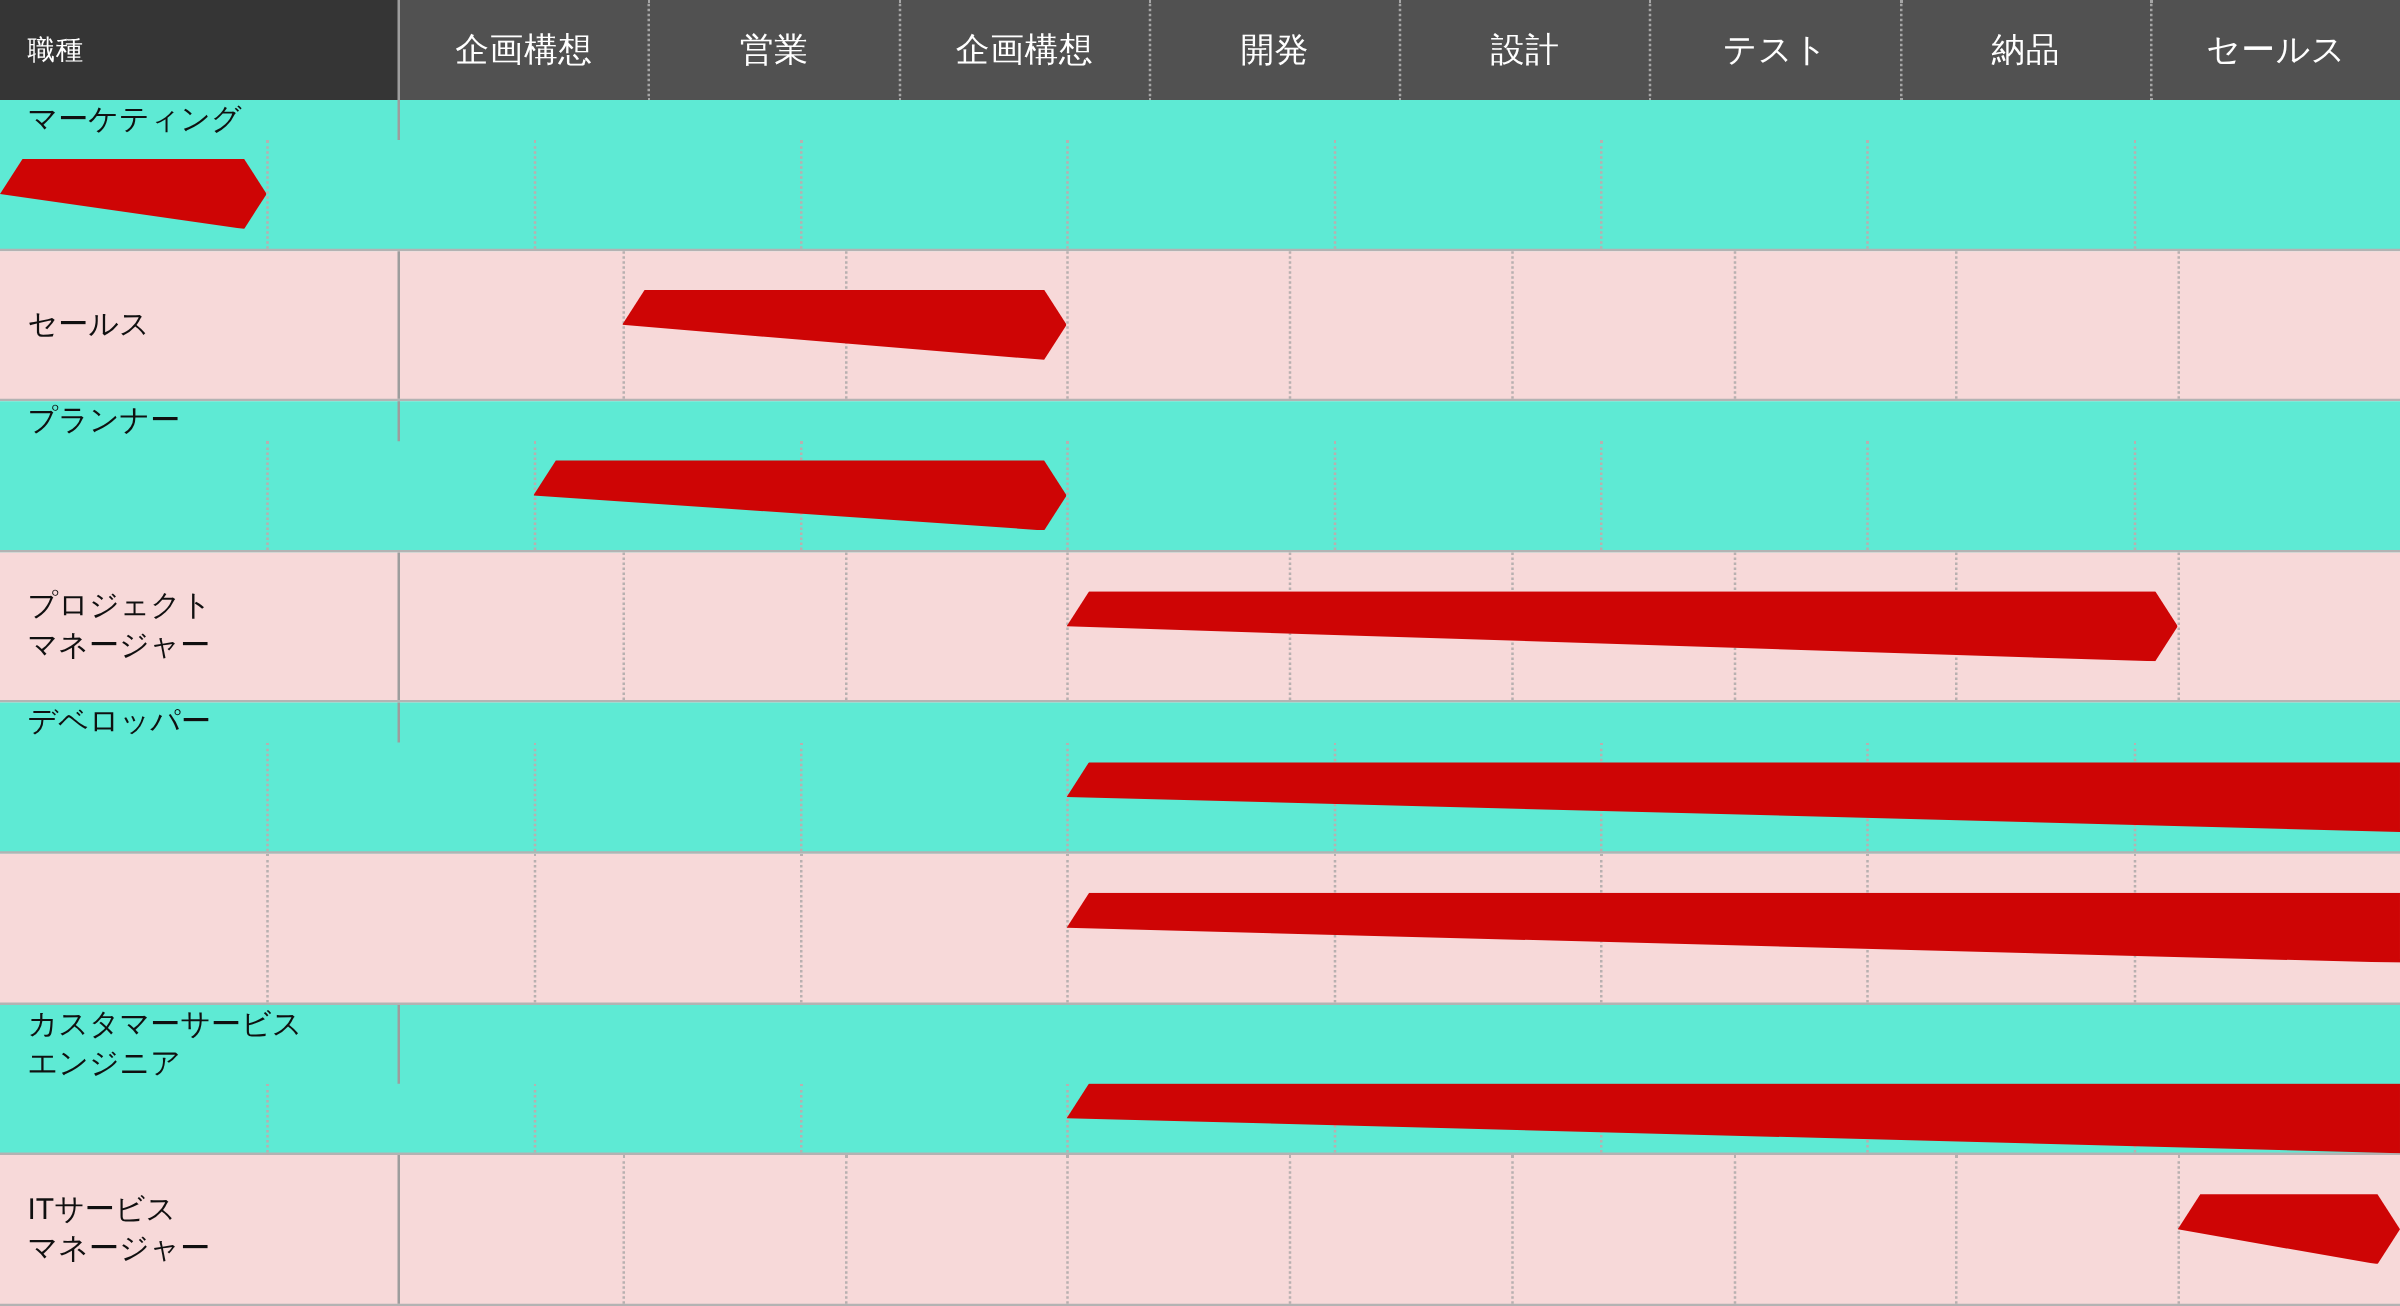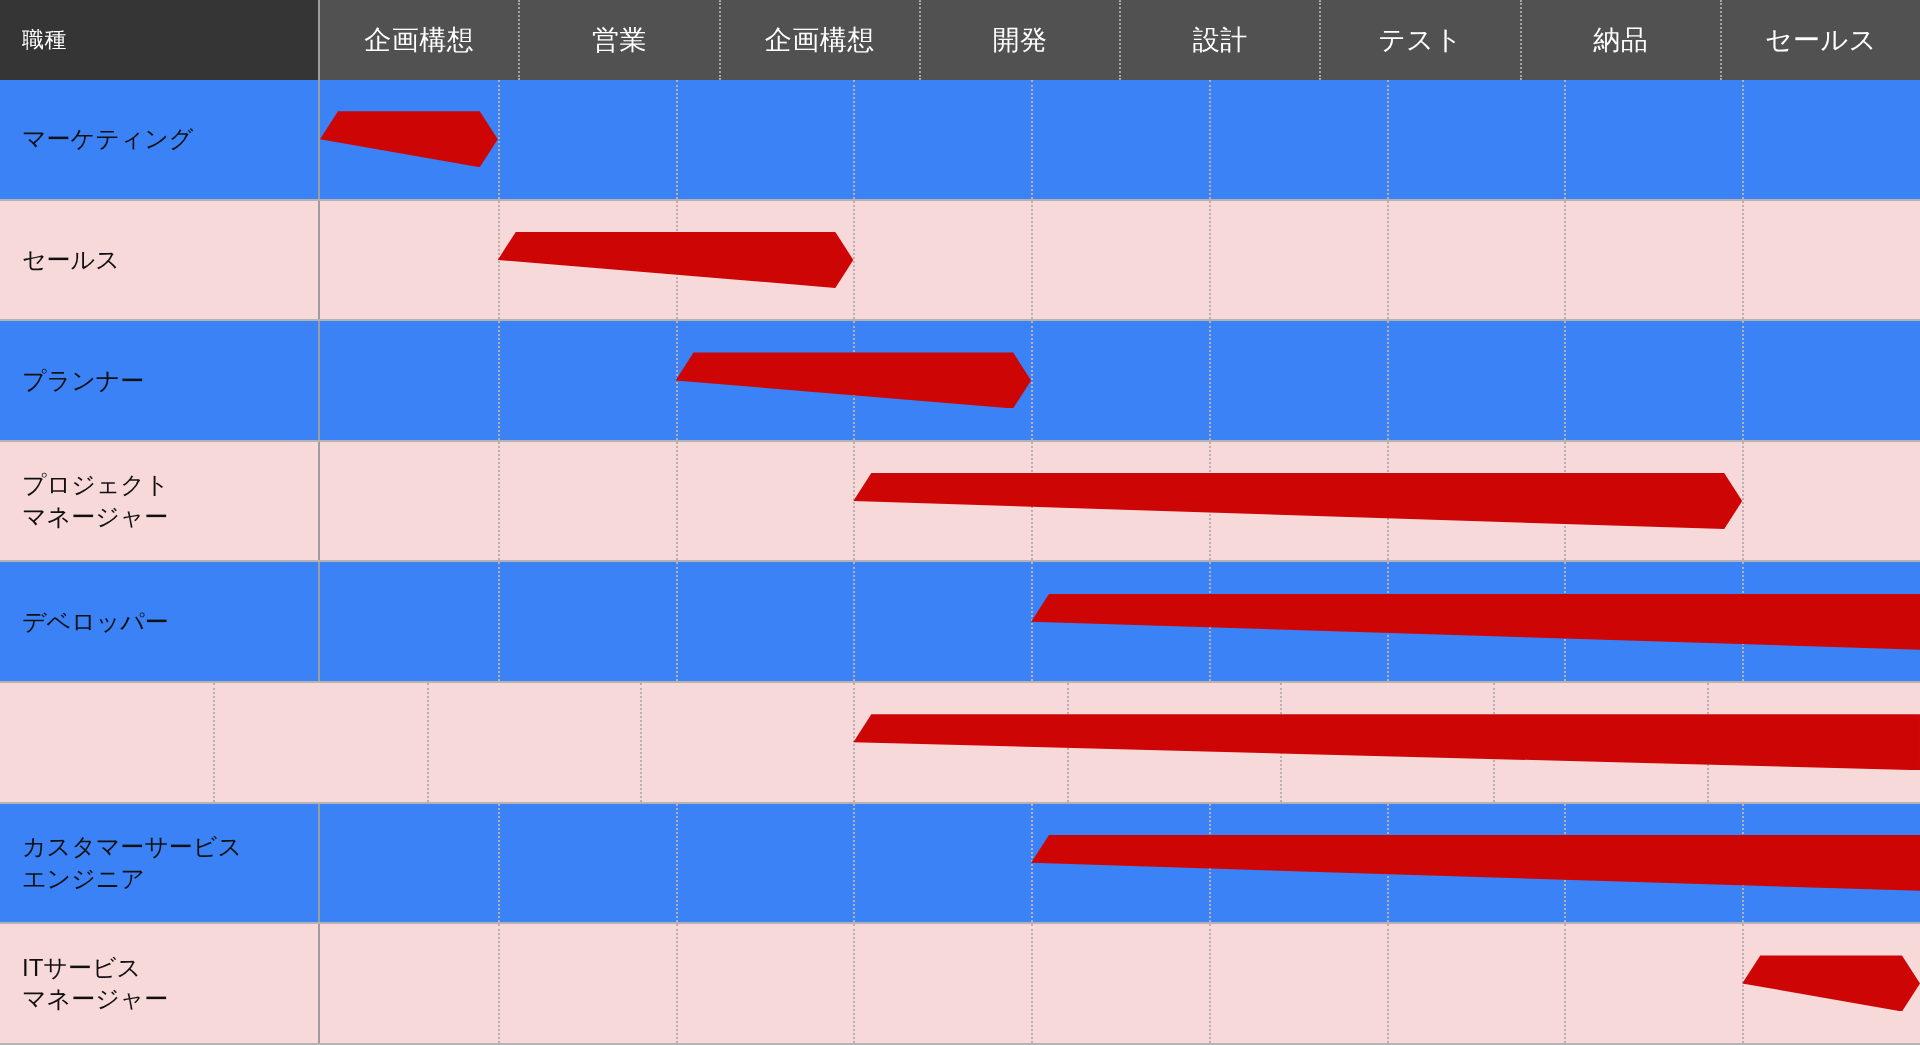--- a/index.html
+++ b/index.html
@@ -73,21 +73,21 @@
     height: 965px;
   }
   .row {
     position: relative;
     width: 1920px;
     height: 120.6px;
     display: flex;
     box-sizing: border-box;
     border-bottom: 2px solid #b3b3b3;
   }
-  .row.alt-a { background: #3b82f6; }
+  .row.alt-a { background: #5eead4; flex-direction: column; }
   .row.alt-b { background: #F7D9D9; }
 
   .row-label {
     position: relative;
     z-index: 3;
     width: 320px;
     box-sizing: border-box;
     display: flex;
     flex-direction: column;
     justify-content: center;

